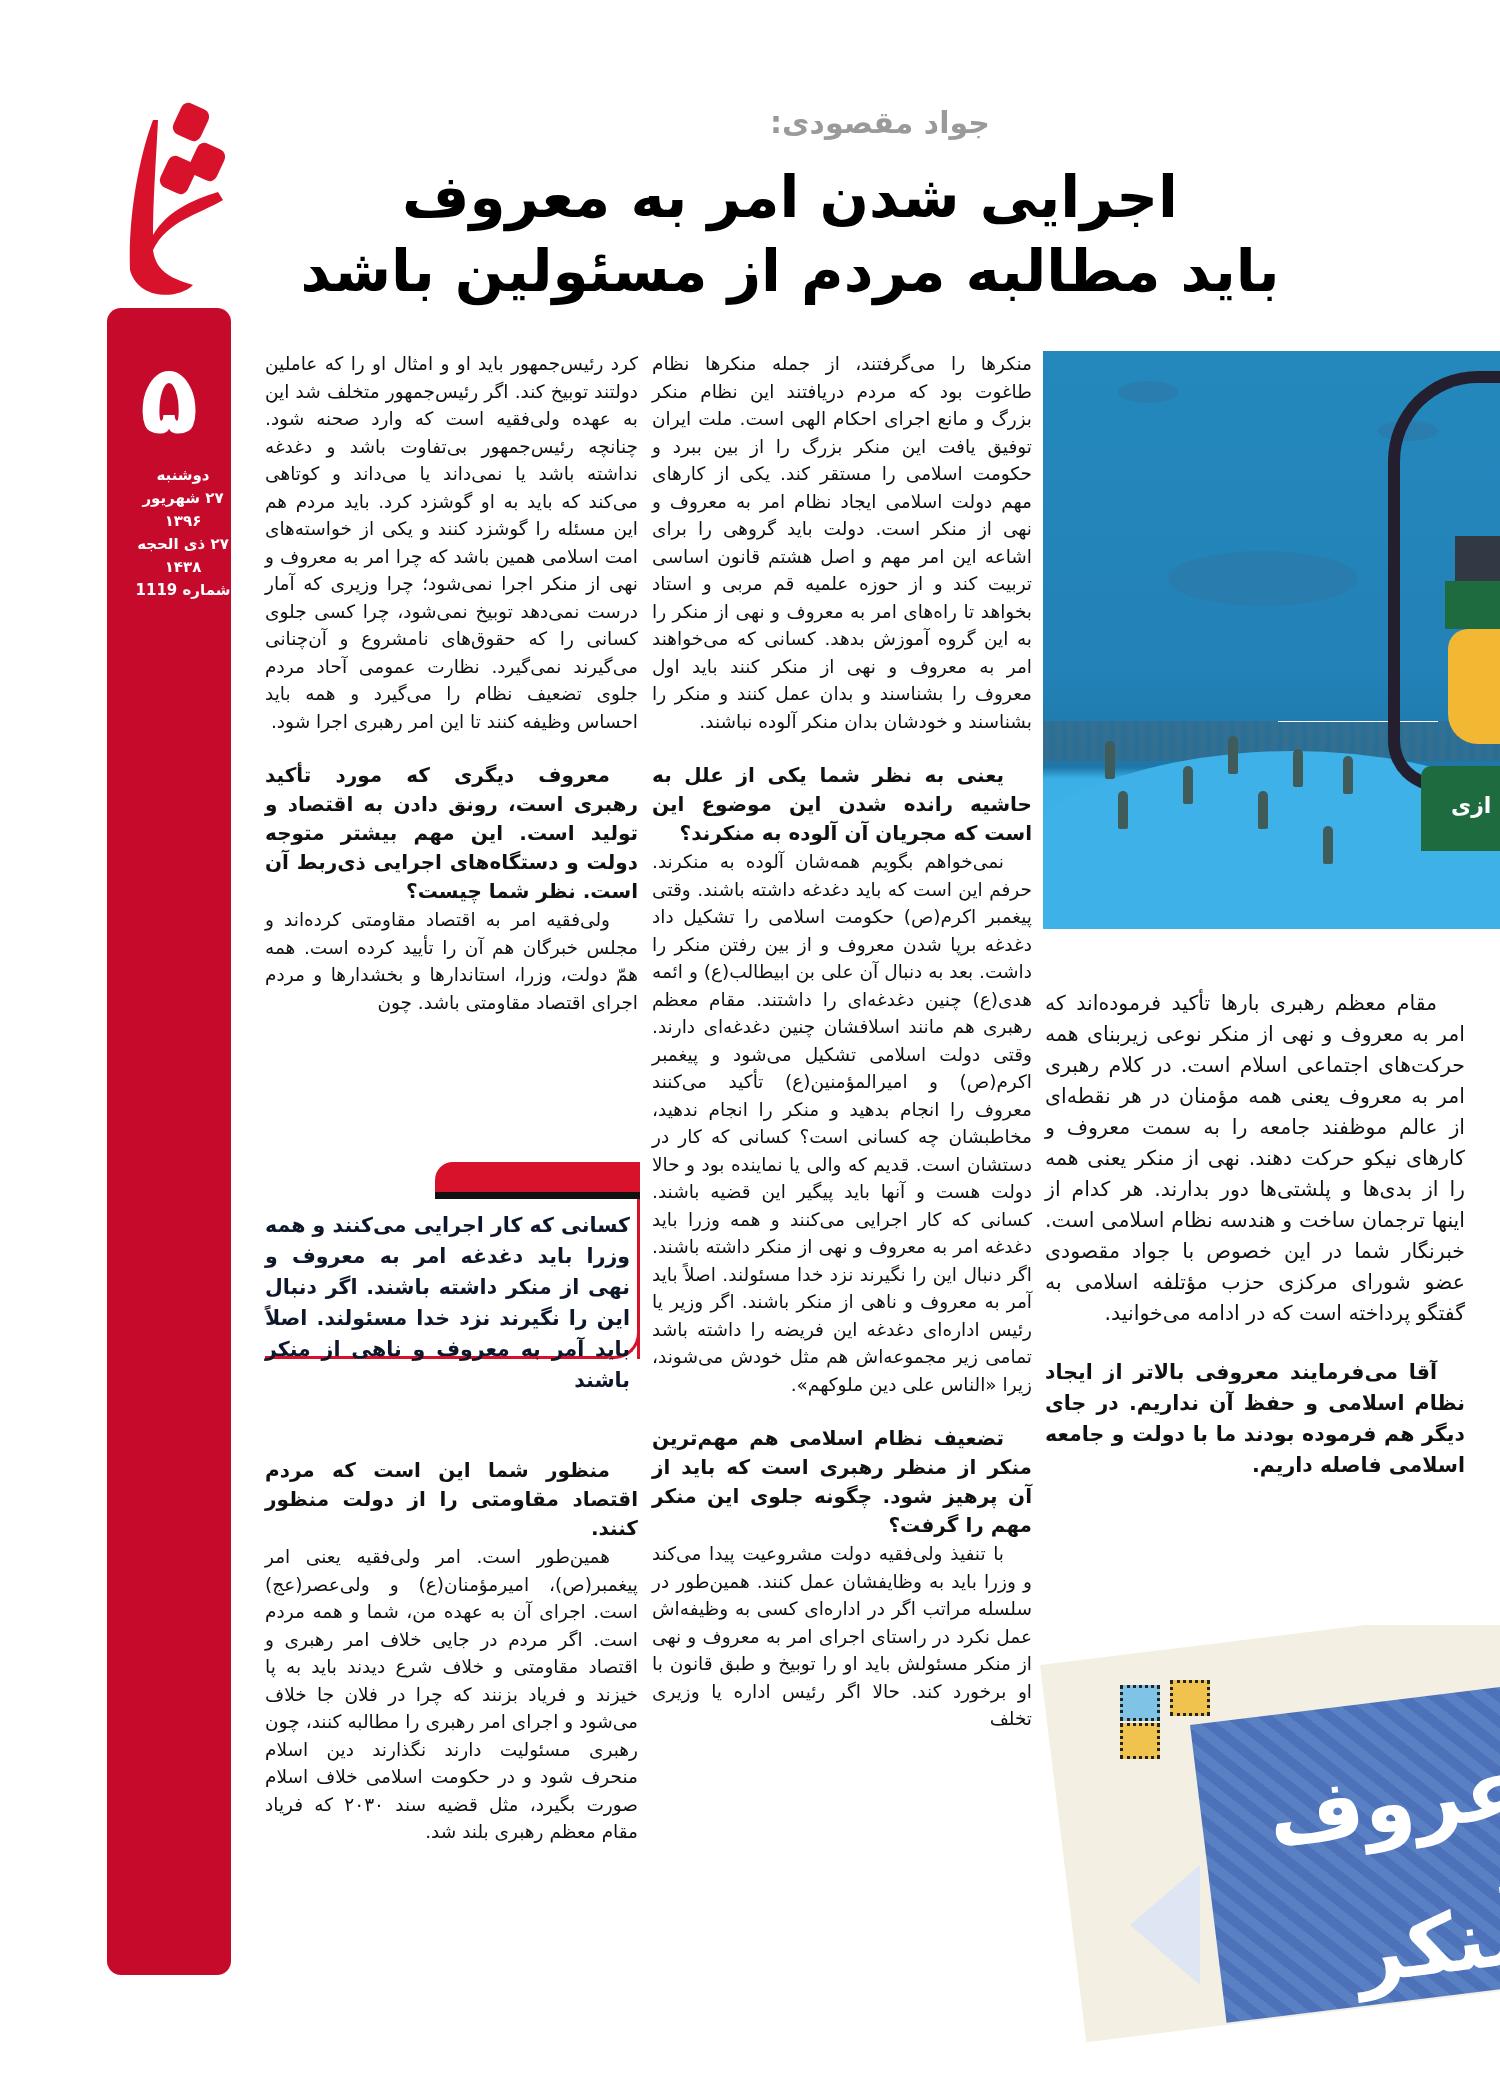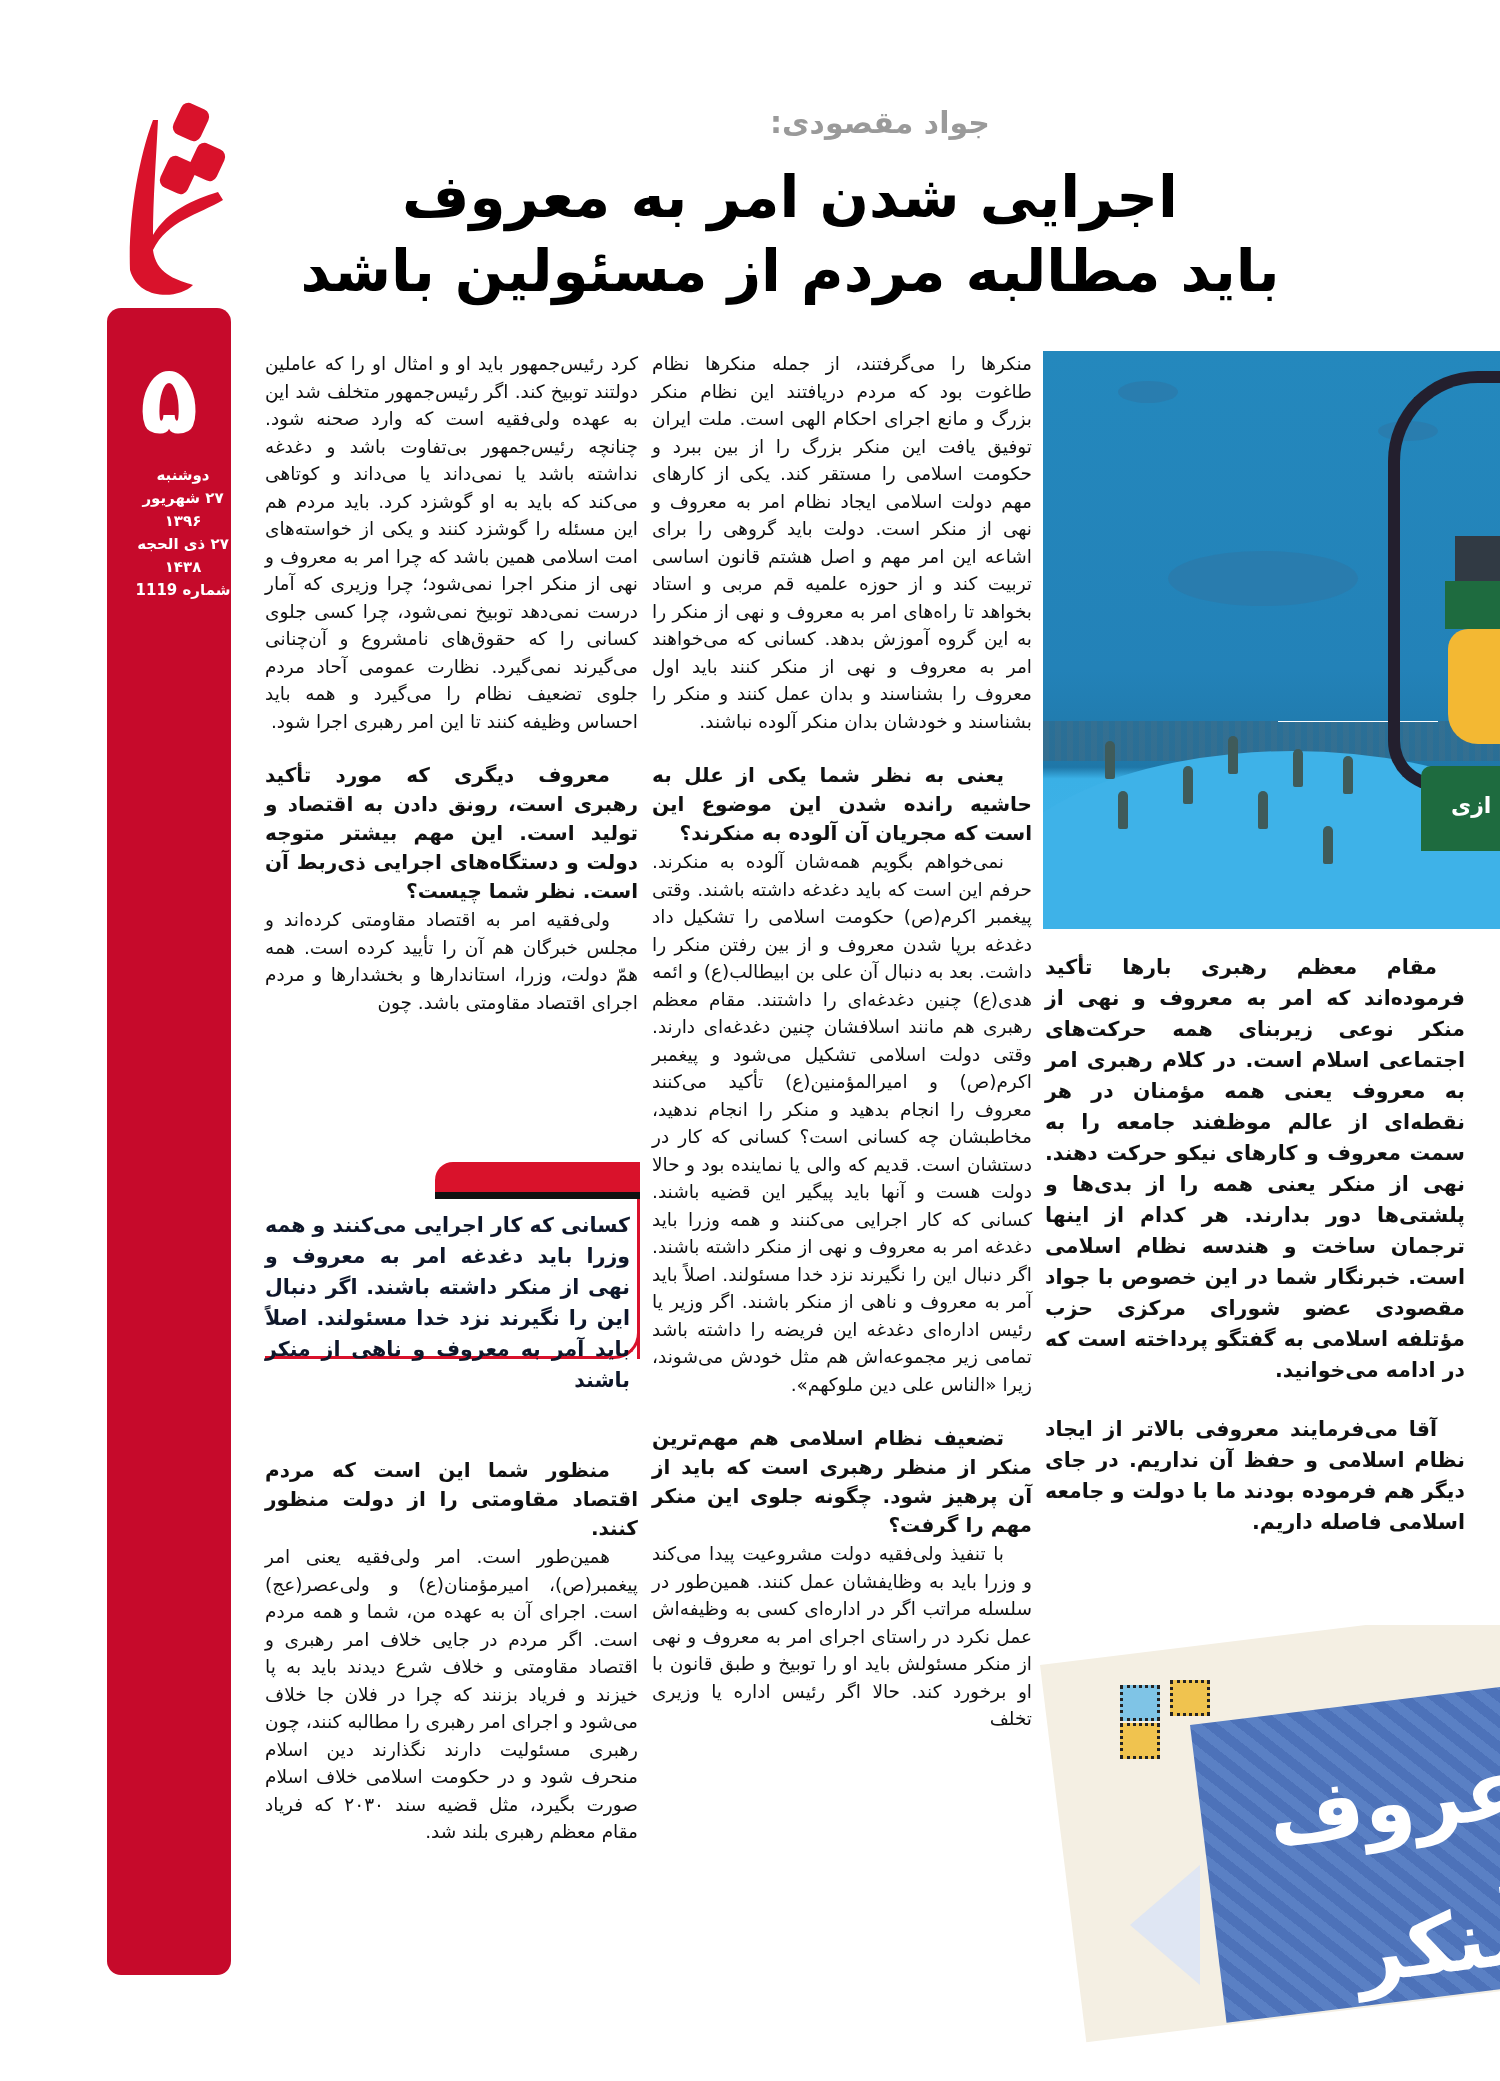--- a/index.html
+++ b/index.html
@@ -27,21 +27,21 @@
   
   .col { position: absolute; direction: rtl; text-align: justify; font-size: 18.5px;
     line-height: 27.5px; color: #111; }
   .col p { margin: 0; text-indent: 28px; }
   .col p.noindent { text-indent: 0; }
   .col h3 { font-size: 20px; font-weight: bold; line-height: 29px; text-indent: 28px; margin-top: 26px; }
 
   .col-a { left: 265px; top: 350px; width: 373px; }
   .col-b { left: 652px; top: 350px; width: 380px; }
   .col-c { left: 1045px; top: 952px; width: 420px; font-size: 20.5px; line-height: 31px; }
-  .col-c .lead { font-weight: bold; text-indent: 28px; }
+  .col-c .lead { font-weight: normal; text-indent: 28px; margin-top: 36px; }
   .col-c h3 { font-size: 20.5px; line-height: 31px; margin-top: 28px; }
 
   
   .quote-box { position: absolute; left: 265px; top: 1162px; width: 375px; height: 250px; }
   .quote-red { position: absolute; right: 0; top: 0; width: 205px; height: 30px;
     background: #d9122b; border-top-left-radius: 18px; }
   .quote-black { position: absolute; right: 0; top: 30px; width: 205px; height: 7px; background: #111; }
   .quote-border { position: absolute; right: 0; top: 37px; width: 3px; height: 160px; background: #d9122b; }
   .quote-bottom { position: absolute; left: 0; top: 194px; width: 372px; height: 3px; background: #d9122b;
     border-bottom-right-radius: 18px; }

